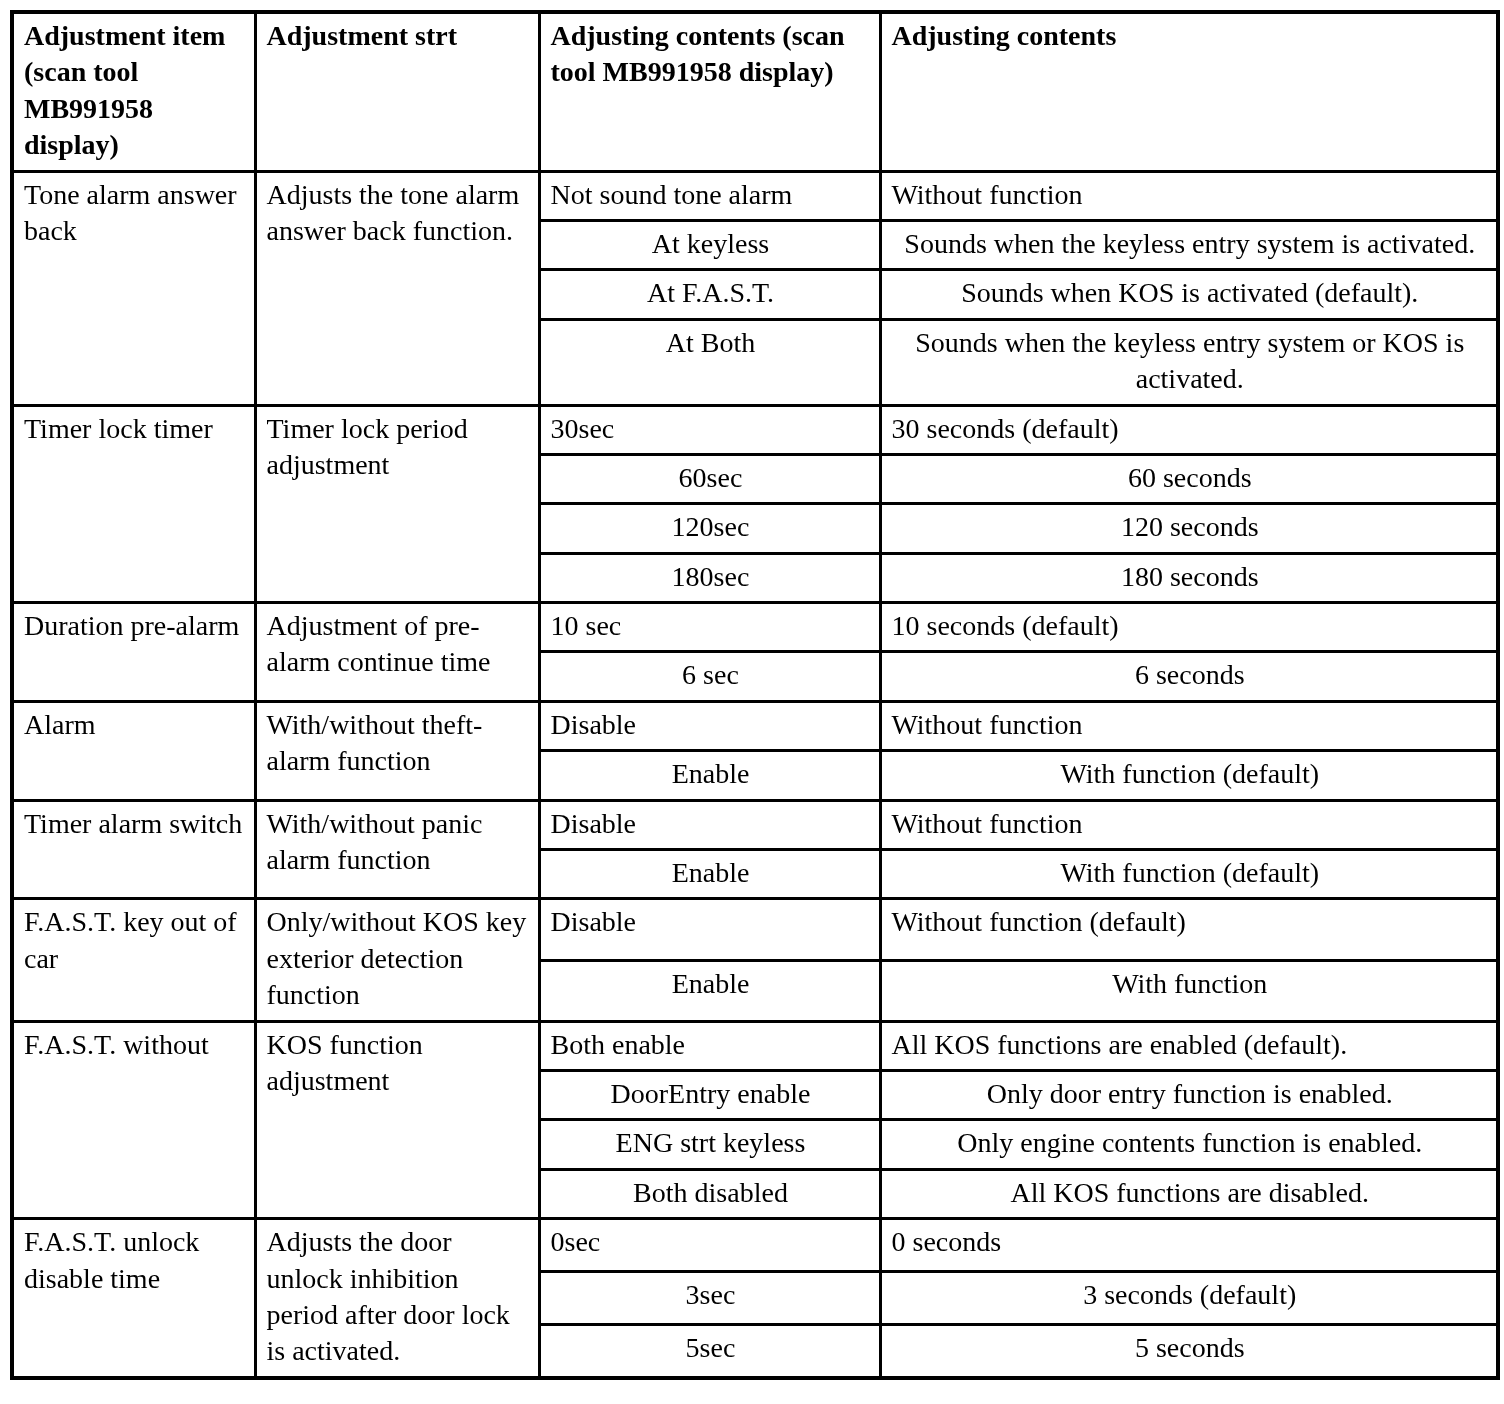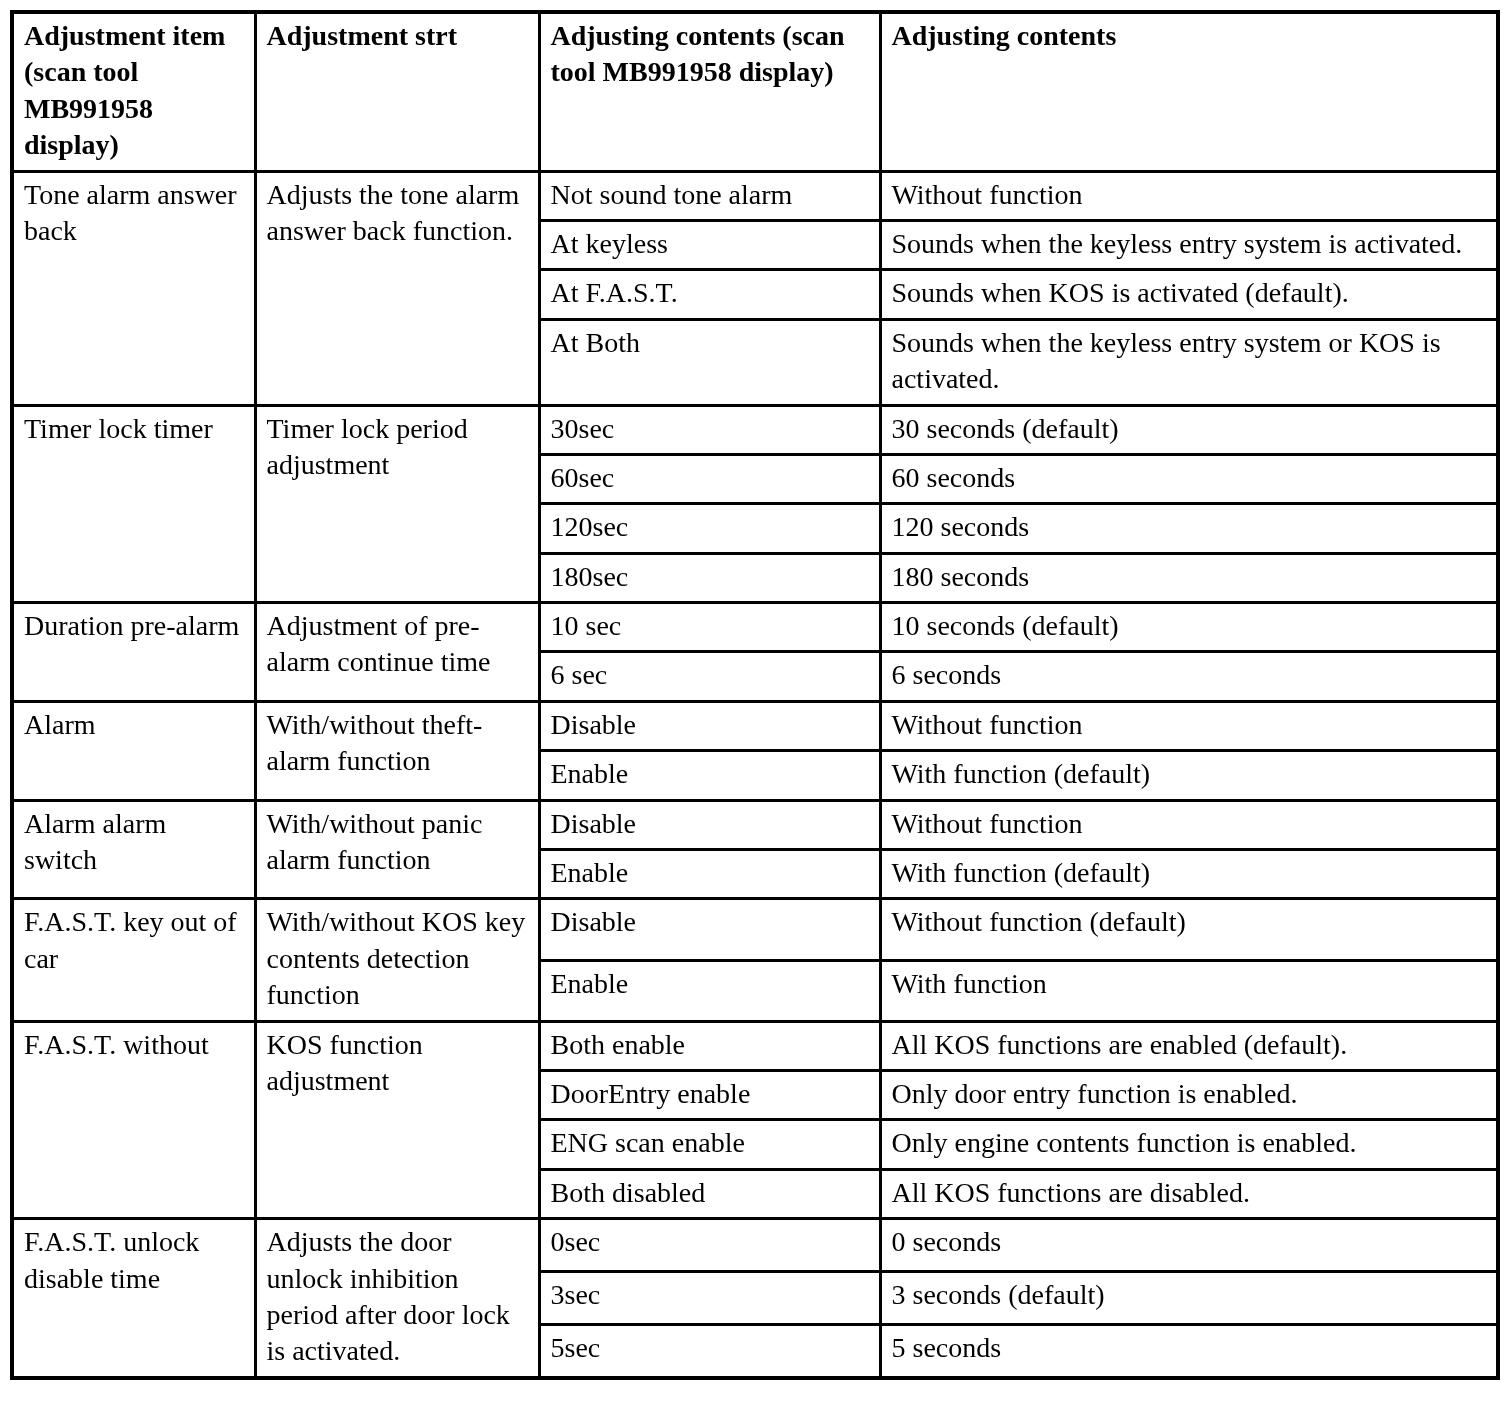--- a/index.html
+++ b/index.html
@@ -28,21 +28,21 @@
     padding: 4px 8px 6px 10px;
     font-size: 28px;
     line-height: 1.3;
     overflow-wrap: break-word;
   }
   th { font-weight: bold; }
   tr { height: 47px; font-family: Liberation Serif, serif; }
   thead tr { height: 156px; }
   thead th { border-bottom-width: 3px; }
   
-  tbody td.sub { border-top-width: 2px; }
+  tbody td.sub { border-top-width: 2px; text-align: center; }
   tbody tr:first-child td { border-top-width: 3px; }
 </style>
 </head>
 <body>
 
 <div class="page">
   <table class="adj-table">
     <colgroup>
       <col style="width:243px">
       <col style="width:284px">
@@ -117,55 +117,55 @@
           <td>Disable</td>
           <td>Without function</td>
         </tr>
         <tr>
           <td class="sub">Enable</td>
           <td class="sub">With function (default)</td>
         </tr>
       </tbody>
       <tbody>
         <tr>
-          <td rowspan="2">Alarm alarm switch</td>
+          <td rowspan="2">Timer alarm switch</td>
           <td rowspan="2">With/without panic alarm function</td>
           <td>Disable</td>
           <td>Without function</td>
         </tr>
         <tr>
           <td class="sub">Enable</td>
           <td class="sub">With function (default)</td>
         </tr>
       </tbody>
       <tbody>
         <tr>
           <td rowspan="2">F.A.S.T. key out of car</td>
-          <td rowspan="2">With/without KOS key contents detection function</td>
+          <td rowspan="2">Only/without KOS key exterior detection function</td>
           <td>Disable</td>
           <td>Without function (default)</td>
         </tr>
         <tr>
           <td class="sub">Enable</td>
           <td class="sub">With function</td>
         </tr>
       </tbody>
       <tbody>
         <tr>
           <td rowspan="4">F.A.S.T. without</td>
           <td rowspan="4">KOS function adjustment</td>
           <td>Both enable</td>
           <td>All KOS functions are enabled (default).</td>
         </tr>
         <tr>
           <td class="sub">DoorEntry enable</td>
           <td class="sub">Only door entry function is enabled.</td>
         </tr>
         <tr>
-          <td class="sub">ENG scan enable</td>
+          <td class="sub">ENG strt keyless</td>
           <td class="sub">Only engine contents function is enabled.</td>
         </tr>
         <tr>
           <td class="sub">Both disabled</td>
           <td class="sub">All KOS functions are disabled.</td>
         </tr>
       </tbody>
       <tbody>
         <tr>
           <td rowspan="3">F.A.S.T. unlock disable time</td>

